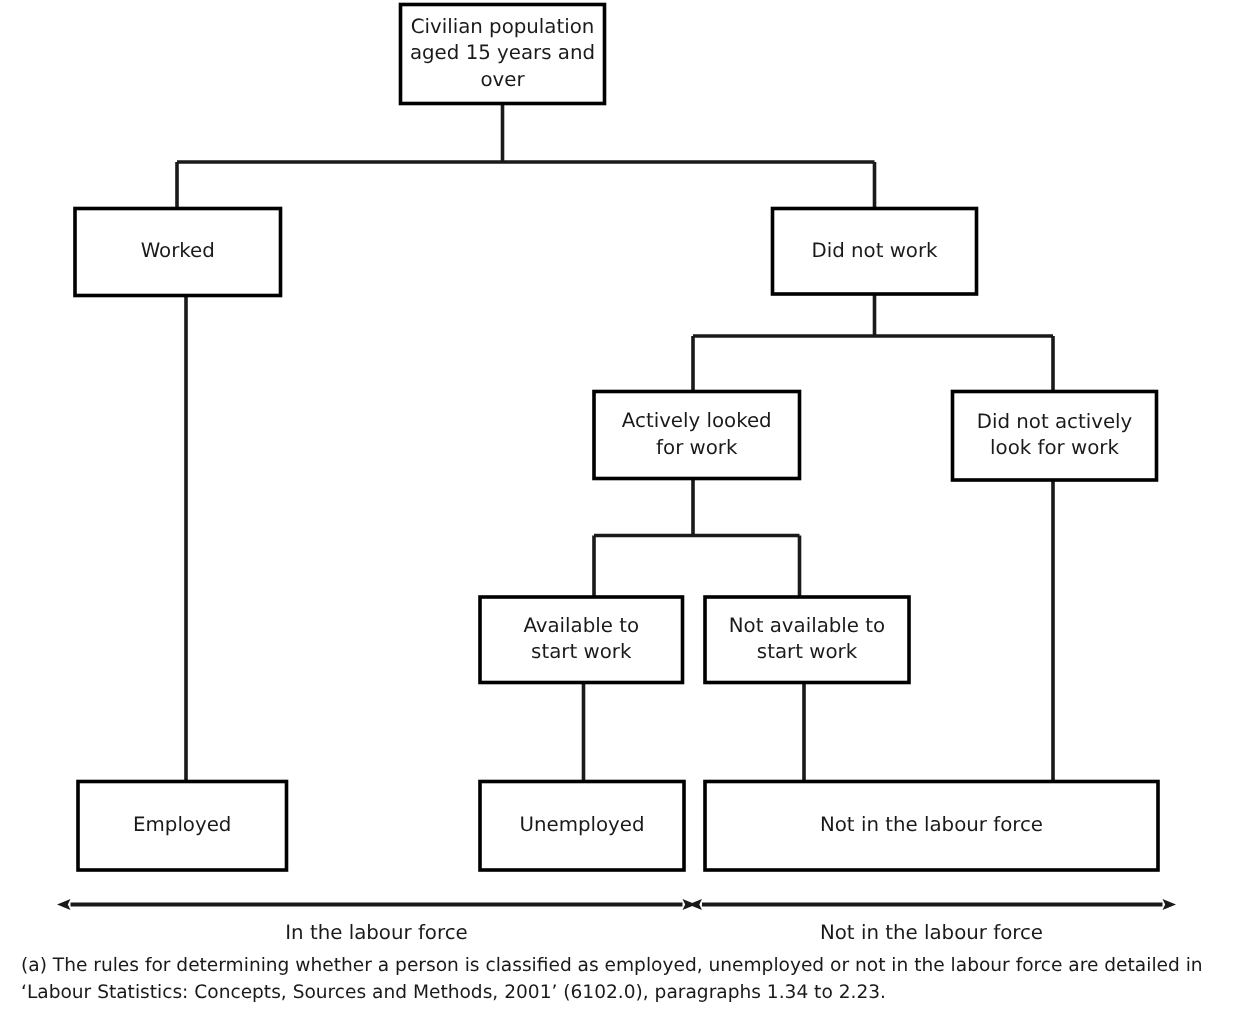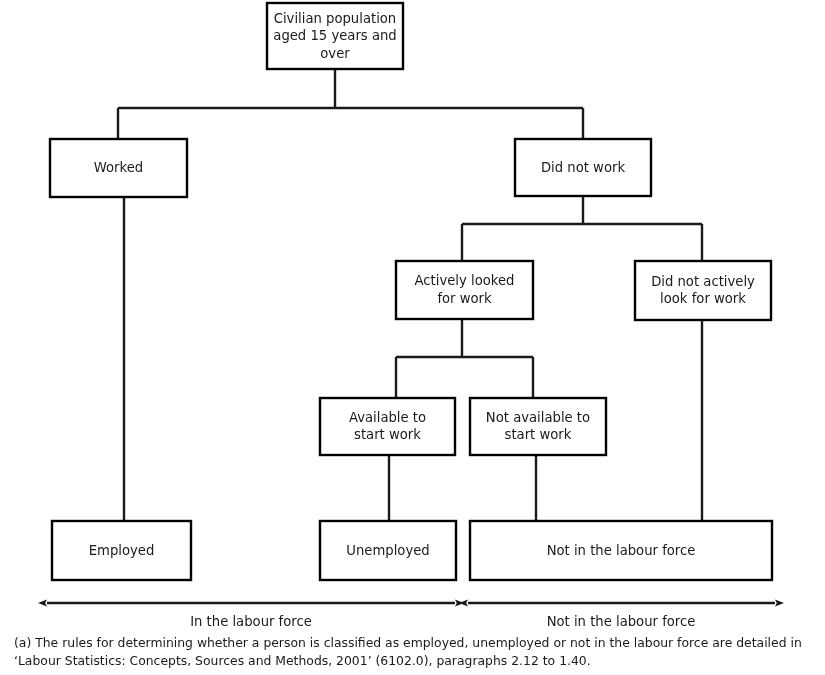--- a/index.html
+++ b/index.html
@@ -148,13 +148,13 @@
           <text x="251" y="626" class="span-label">In the labour force</text>
         </g>
         <g>
           <line x1="468" y1="603" x2="775" y2="603" class="span-line" marker-start="url(#arrow-start)" marker-end="url(#arrow-end)"></line>
           <text x="621" y="626" class="span-label">Not in the labour force</text>
         </g>
       </g>
   </svg>
 </div>
 
-<div class="footnote">(a) The rules for determining whether a person is classified as employed, unemployed or not in the labour force are detailed in ‘Labour Statistics: Concepts, Sources and Methods, 2001’ (6102.0), paragraphs 2.12 to 1.40.</div>
+<div class="footnote">(a) The rules for determining whether a person is classified as employed, unemployed or not in the labour force are detailed in ‘Labour Statistics: Concepts, Sources and Methods, 2001’ (6102.0), paragraphs 1.34 to 2.23.</div>
 
 </body></html>

